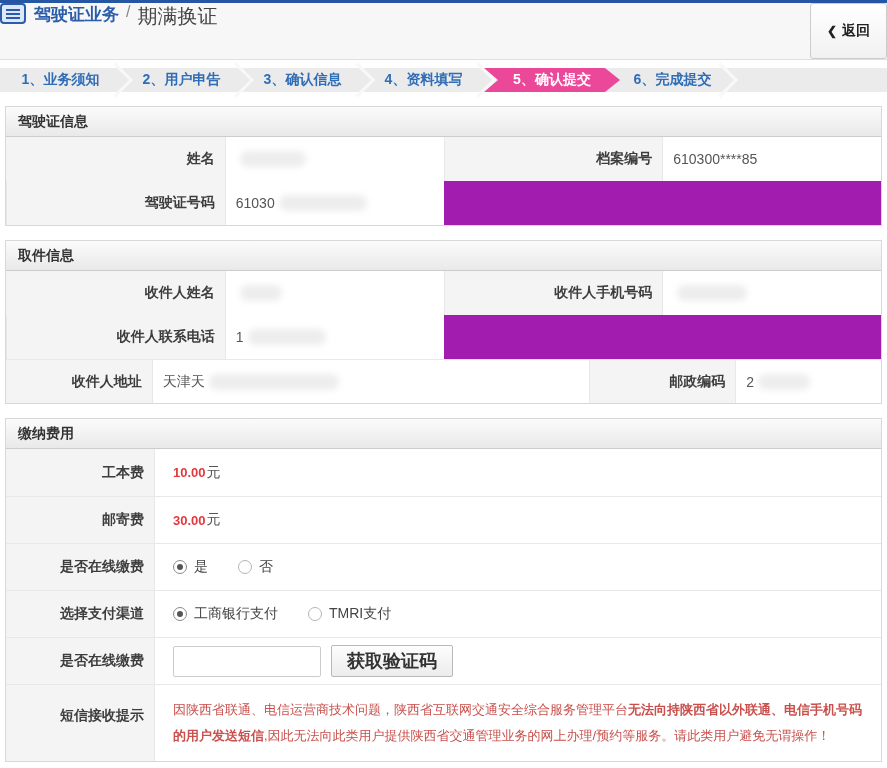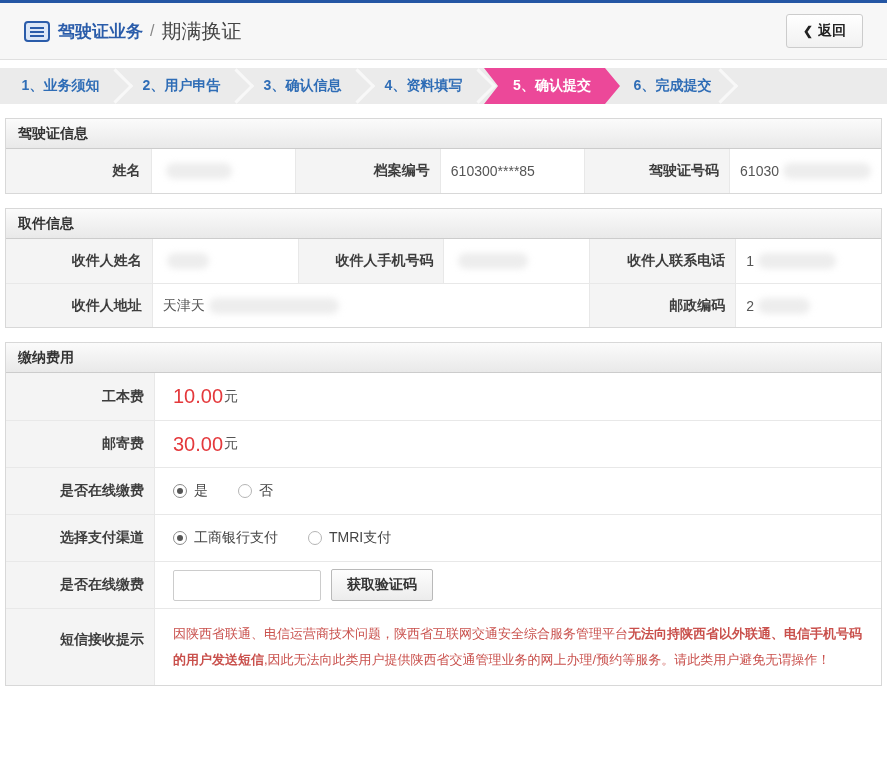--- a/index.html
+++ b/index.html
@@ -6,73 +6,73 @@
   html,body { width:887px; height:768px; }
   body {
     font-family: "Liberation Sans", "DejaVu Sans", sans-serif;
     background:#fff; color:#333; overflow:hidden;
     display:flex; flex-direction:column; position:relative;
   }
   .top-border { height:3px; background:#2456a4; flex:none; }
 
   
   .header { height:57px; background:#f7f7f7; border-bottom:1px solid #e0e0e0;
-    display:flex; align-items:center; padding:0 24px; flex:none; }
+    display:flex; padding:0 0; flex:none; }
   .header .doc-icon { width:26px; height:21px; margin-right:8px; flex:none; }
   .header .title { font-size:17px; font-weight:bold; color:#2a5caa; }
   .header .sep { font-size:16px; color:#888; margin:0 7px; }
   .header .subtitle { font-size:20px; color:#444; }
   .back-btn { margin-left:auto; padding:7px 16px; background:linear-gradient(#ffffff,#f1f1f1);
     border:1px solid #ccc; border-radius:3px; font-size:14px; font-weight:bold; color:#222;
     cursor:pointer; display:flex; align-items:center; gap:5px; }
   .back-btn .chev { font-size:12px; }
 
   
-  .steps { height:36px; background:#ebebeb; margin:8px 0 14px; display:flex; flex:none;text-align:right; }
+  .steps { height:24px; background:#ebebeb; margin:8px 0 14px; display:flex; flex:none;text-align:right; }
   .step { width:121px; position:relative; display:flex; align-items:center; justify-content:center;
     font-size:14px; font-weight:bold; color:#2f6db6; cursor:pointer; }
   .step::after { content:''; position:absolute; right:-7px; top:50%; width:22px; height:22px;
     border-top:3px solid #f8f8f8; border-right:3px solid #f8f8f8;
     transform:translateY(-50%) rotate(45deg); z-index:1; }
   .step.active { background:#ec4899; color:#fff; width:136px; margin-right:-15px; z-index:2;
     clip-path:polygon(0 0, calc(100% - 15px) 0, 100% 50%, calc(100% - 15px) 100%, 0 100%, 14px 50%); }
   .step.active::after { display:none; }
   .step.active + .step { padding-left:14px; }
 
   
   .section { margin:0 5px 14px; border:1px solid #d8d8d8; flex:none; background:#a21caf; }
   .section-title { height:30px; line-height:29px; padding-left:12px; font-size:14px; font-weight:bold;
     color:#333; background:linear-gradient(#fbfbfb,#e9e9e9); border-bottom:1px solid #ccc; }
-  .grid6 { display:grid; grid-template-columns:repeat(6,1fr); }
+  .grid6 { display:grid; grid-template-columns:repeat(4,1fr); }
   .grid6.addr { grid-template-columns:1fr 3fr 1fr 1fr; }
   .cell { min-height:44px; display:flex; align-items:center; font-size:14px;
     border-top:1px solid #e8e8e8; border-left:1px solid #e8e8e8; padding:0 10px; color:#444; }
   .cell.first { border-left:none; }
   .row1 .cell { border-top:none; }
   .cell.lbl { background:#f4f4f4; justify-content:flex-end; font-weight:bold; color:#3d3d3d; }
   .cell.val { background:#fff; color:#555; }
 
   
   .payrow { display:grid; grid-template-columns:148px 1fr; }
   .payrow .cell { min-height:47px; }
   .payrow .val { padding-left:18px; }
-  .fee-num { color:#e4393c; font-weight:normal; font-size:20px; }
+  .fee-num { color:#e4393c; font-weight:bold; font-size:13px; }
   .fee-unit { color:#555; font-size:14px; margin-left:1px; }
 
   .radio { width:14px; height:14px; border-radius:50%; border:1px solid #b5b5b5; background:#fff;
     position:relative; display:inline-block; margin-right:7px; flex:none; cursor:pointer; }
   .radio.checked { border-color:#8a8a8a; }
   .radio.checked::after { content:''; position:absolute; left:3px; top:3px; right:3px; bottom:3px;
     border-radius:50%; background:#555; }
   .opt { display:inline-flex; align-items:center; margin-right:30px; color:#444; cursor:pointer; }
 
   .code-input { width:148px; height:31px; border:1px solid #ccc; border-radius:2px; margin-right:10px;
     font-size:14px; padding:0 8px; font-family:inherit; }
   .code-btn { height:32px; padding:0 15px; background:linear-gradient(#fdfdfd,#ececec);
-    border:1px solid #b9b9b9; border-radius:2px; font-size:14px; font-weight:bold; color:#333;
+    border:1px solid #b9b9b9; border-radius:2px; font-size:18px; font-weight:bold; color:#333;
     cursor:pointer; font-family:inherit; }
 
   .notice-row .cell { align-items:flex-start; }
   .notice-row .lbl { padding-top:22px; align-items:flex-start; }
   .notice-row .val { display:block; padding:12px 18px; font-size:13px; line-height:2.0;
     color:#c9504c; min-height:64px; }
   .notice-row .bold { font-weight:bold; }
 
   .redact { display:inline-block; height:16px; border-radius:8px; background:#ededed;
     filter:blur(3px); vertical-align:middle; margin-left:4px; }

